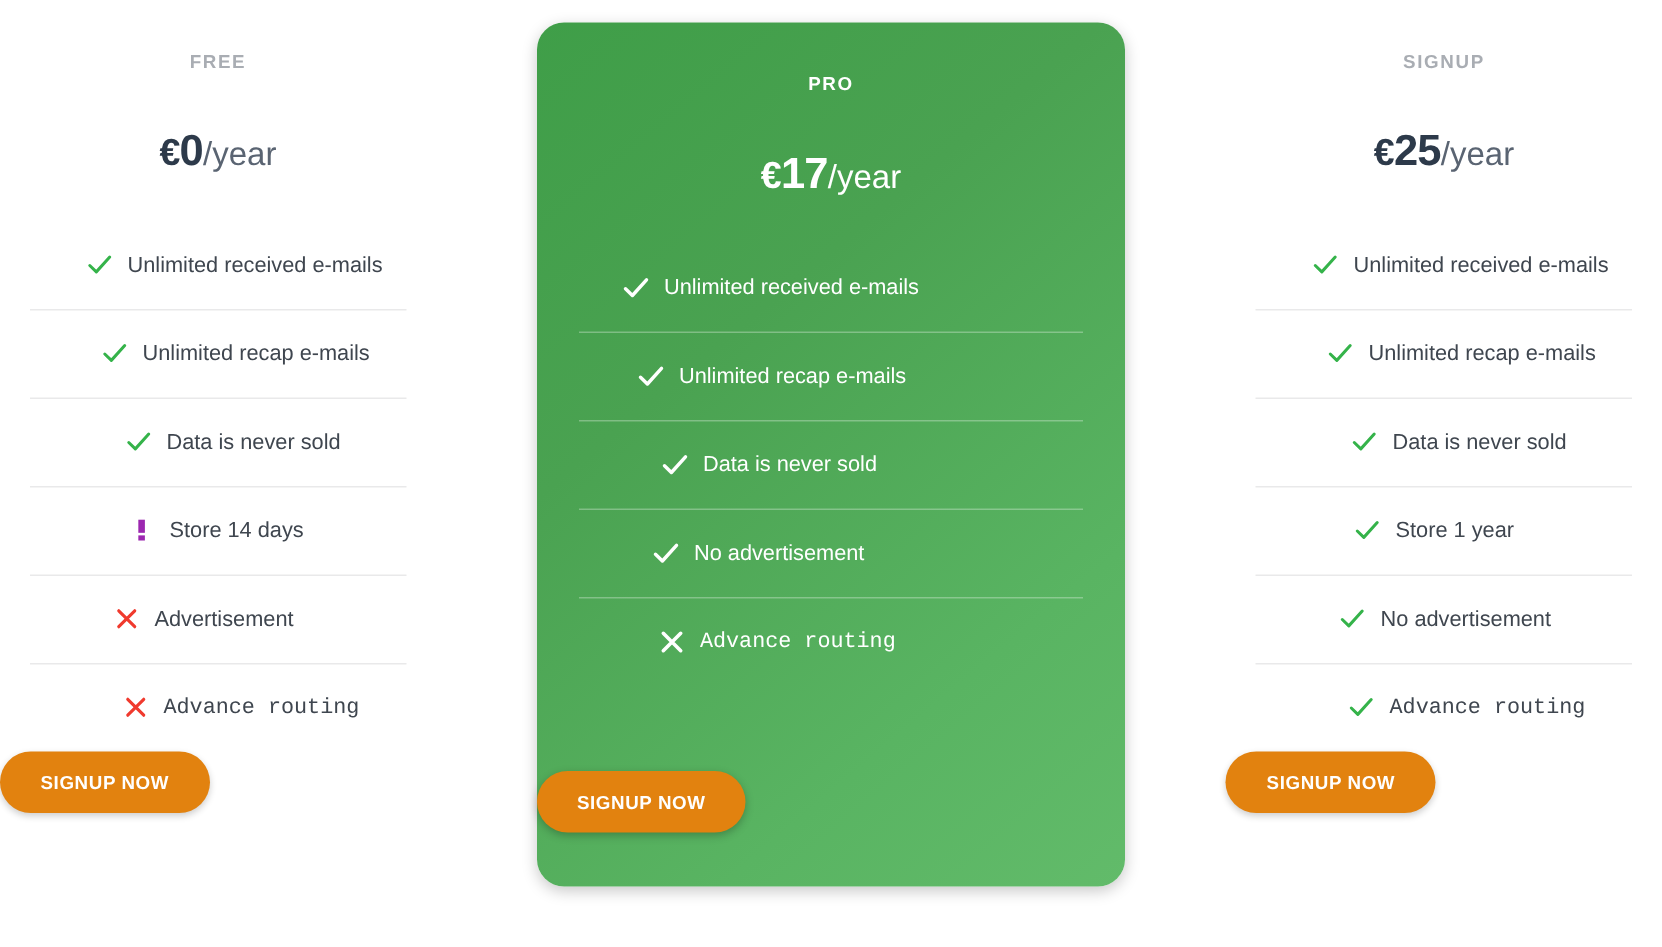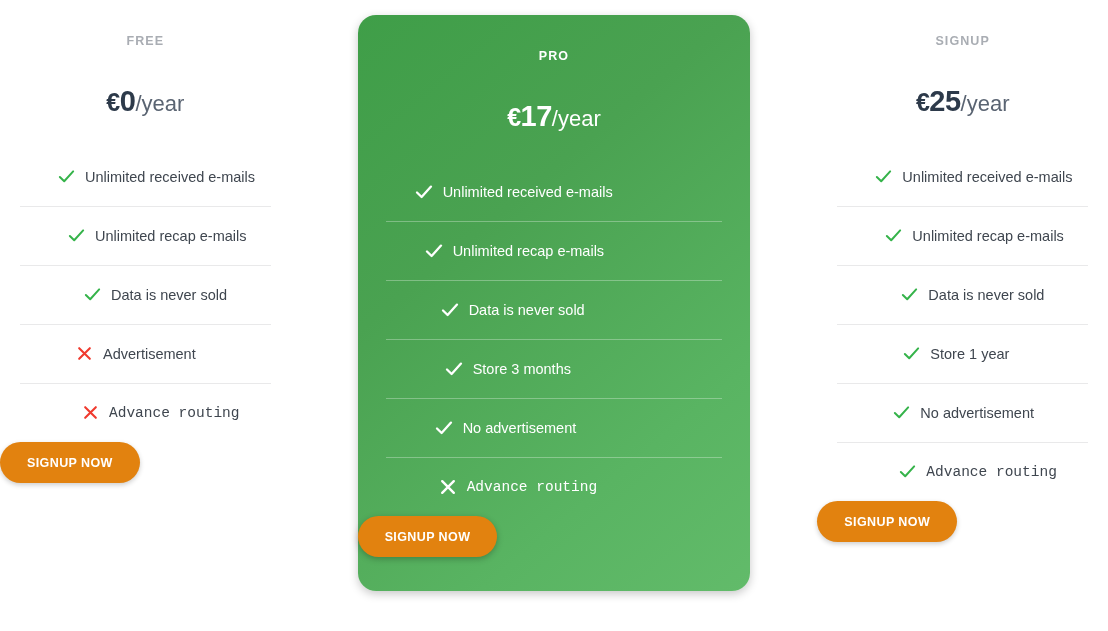--- a/index.html
+++ b/index.html
@@ -184,20 +184,29 @@
         <span class="f-label">Unlimited recap e-mails</span>
       </li>
       <li class="feature ind2">
         <span class="f-icon">
           <svg width="19" height="19" viewBox="0 0 20 20">
               <path d="M3 10.5 L7.6 15 L17 4.6" fill="none" stroke="#35b34a" stroke-width="2.1" stroke-linecap="round" stroke-linejoin="round"></path>
             </svg>
         </span>
         <span class="f-label">Data is never sold</span>
       </li>
+      <li class="feature ind3">
+        <span class="f-icon">
+          <svg width="19" height="19" viewBox="0 0 20 20">
+              <rect x="7.6" y="2.6" width="4.6" height="9.2" fill="#9c27b0"></rect>
+              <rect x="7.6" y="13.6" width="4.6" height="3.6" fill="#9c27b0"></rect>
+            </svg>
+        </span>
+        <span class="f-label">Store 14 days</span>
+      </li>
       <li class="feature ind4">
         <span class="f-icon">
           <svg width="19" height="19" viewBox="0 0 20 20">
               <path d="M4.4 4.4 L15.6 15.6 M15.6 4.4 L4.4 15.6" fill="none" stroke="#f03a2e" stroke-width="2.2" stroke-linecap="round"></path>
             </svg>
         </span>
         <span class="f-label">Advertisement</span>
       </li>
       <li class="feature ind5">
         <span class="f-icon">
@@ -236,28 +245,20 @@
         <span class="f-label">Unlimited recap e-mails</span>
       </li>
       <li class="feature ind2">
         <span class="f-icon">
           <svg width="20" height="20" viewBox="0 0 20 20">
               <path d="M3 10.5 L7.6 15 L17 4.6" fill="none" stroke="#ffffff" stroke-width="2.3" stroke-linecap="round" stroke-linejoin="round"></path>
             </svg>
         </span>
         <span class="f-label">Data is never sold</span>
       </li>
-      <li class="feature ind3">
-        <span class="f-icon">
-          <svg width="20" height="20" viewBox="0 0 20 20">
-              <path d="M3 10.5 L7.6 15 L17 4.6" fill="none" stroke="#ffffff" stroke-width="2.3" stroke-linecap="round" stroke-linejoin="round"></path>
-            </svg>
-        </span>
-        <span class="f-label">Store 3 months</span>
-      </li>
       <li class="feature ind4">
         <span class="f-icon">
           <svg width="20" height="20" viewBox="0 0 20 20">
               <path d="M3 10.5 L7.6 15 L17 4.6" fill="none" stroke="#ffffff" stroke-width="2.3" stroke-linecap="round" stroke-linejoin="round"></path>
             </svg>
         </span>
         <span class="f-label">No advertisement</span>
       </li>
       <li class="feature ind5">
         <span class="f-icon">

